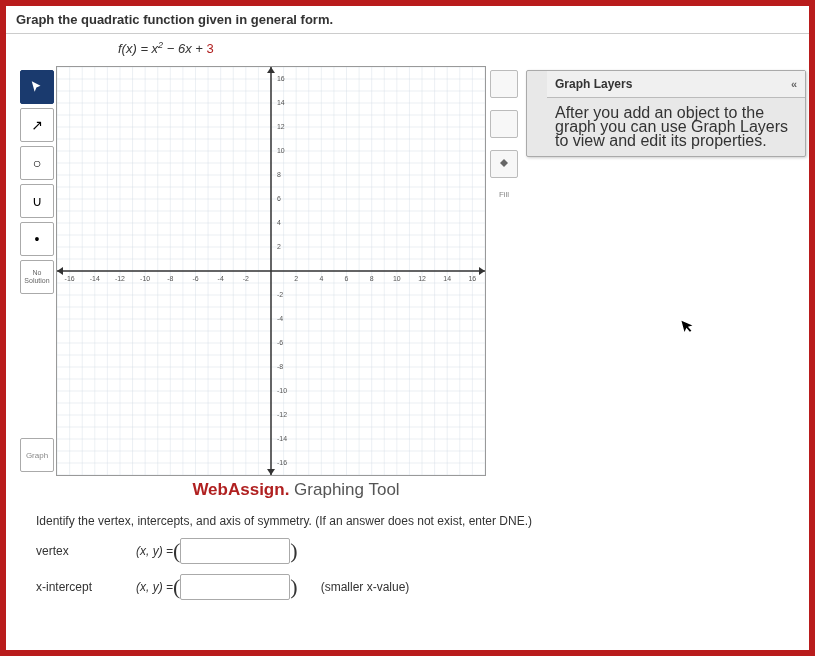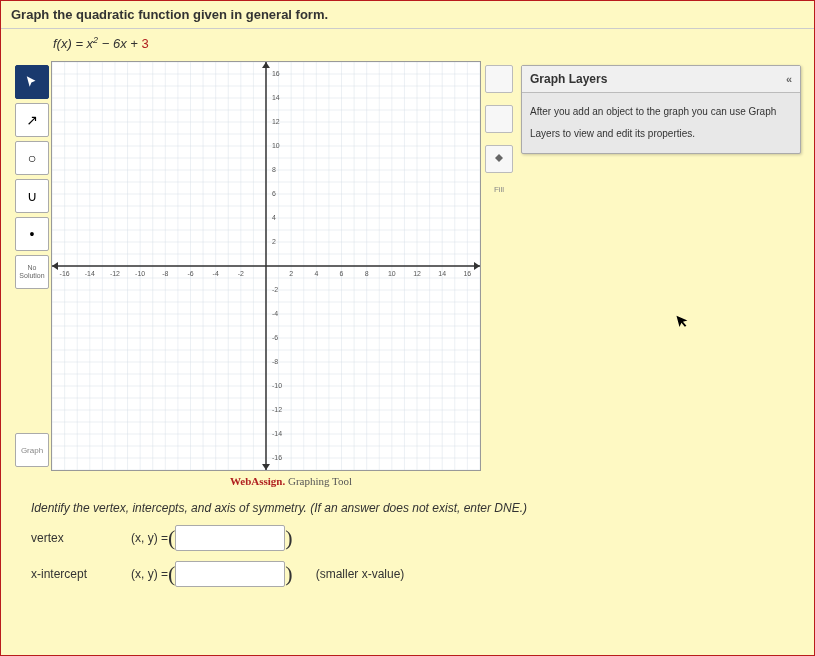--- a/index.html
+++ b/index.html
@@ -5,35 +5,35 @@
     * { box-sizing: border-box; margin: 0; padding: 0; }
     body {
       font-family: Arial, sans-serif;
       background: #d8dadb;
       width: 815px;
       height: 656px;
       position: relative;
       overflow: hidden;
     }
     .page {
-      background: #fef9c3;
+      background: #ffffff;
       width: 100%;
       height: 100%;
       position: relative;
-      border: 1px solid #b91c1c;
+      border: 6px solid #b91c1c;
     }
     .question-header {
       padding: 6px 10px;
       font-size: 13px;
       font-weight: bold;
       color: #333;
       border-bottom: 1px solid #ccc;
     }
     .equation {
-      padding: 6px 52px;
+      padding: 6px 112px;
       font-size: 13px;
       font-style: italic;
       color: #333;
     }
     .equation sup { font-size: 9px; }
     .red { color: #b02020; font-style: normal; }
     .graph-area {
       position: relative;
       margin: 4px 10px 0 10px;
       display: flex;
@@ -105,65 +105,65 @@
     }
     .layers-panel {
       position: absolute;
       left: 520px;
       top: 64px;
       width: 280px;
       background: #e8e8e8;
       border: 1px solid #aaa;
       border-radius: 2px;
       box-shadow: 1px 1px 3px rgba(0,0,0,0.2);
+      padding-left: 20px;
     }
     .layers-header {
       display: flex;
       justify-content: space-between;
       align-items: center;
       padding: 6px 8px;
       font-size: 12px;
       font-weight: bold;
       color: #333;
       border-bottom: 1px solid #bbb;
       background: #f0f0f0;
     }
     .collapse-btn {
       font-size: 11px;
       color: #666;
       cursor: pointer;
     }
     .layers-body {
       padding: 8px;
-      font-size: 10px;
-      color: #333;
-      line-height: 22px;
+      font-size: 16px;
+      color: #333;
+      line-height: 14px;
     }
     .footer-brand {
       text-align: center;
-      font-size: 11px;
+      font-size: 17px;
       padding: 4px;
       color: #555;
-      font-family: Liberation Serif, serif;
     }
     .footer-brand .wa { color: #b02020; font-weight: bold; }
     .questions {
       padding: 10px 30px;
       font-size: 12px;
       color: #333;
     }
-    .q-instruct { margin-bottom: 10px; font-style: italic; }
+    .q-instruct { margin-bottom: 10px; }
     .q-row {
       display: flex;
       align-items: center;
       margin-bottom: 10px;
       gap: 0;
     }
     .q-label { width: 100px; }
-    .q-eq { }
+    .q-eq { font-style: italic; }
     .q-input {
       width: 110px;
       height: 26px;
       border: 1px solid #aaa;
       border-radius: 2px;
       background: #fff;
       padding: 0 4px;
       font-size: 12px;
     }
     .paren { font-size: 22px; color: #333; font-family: serif; }

